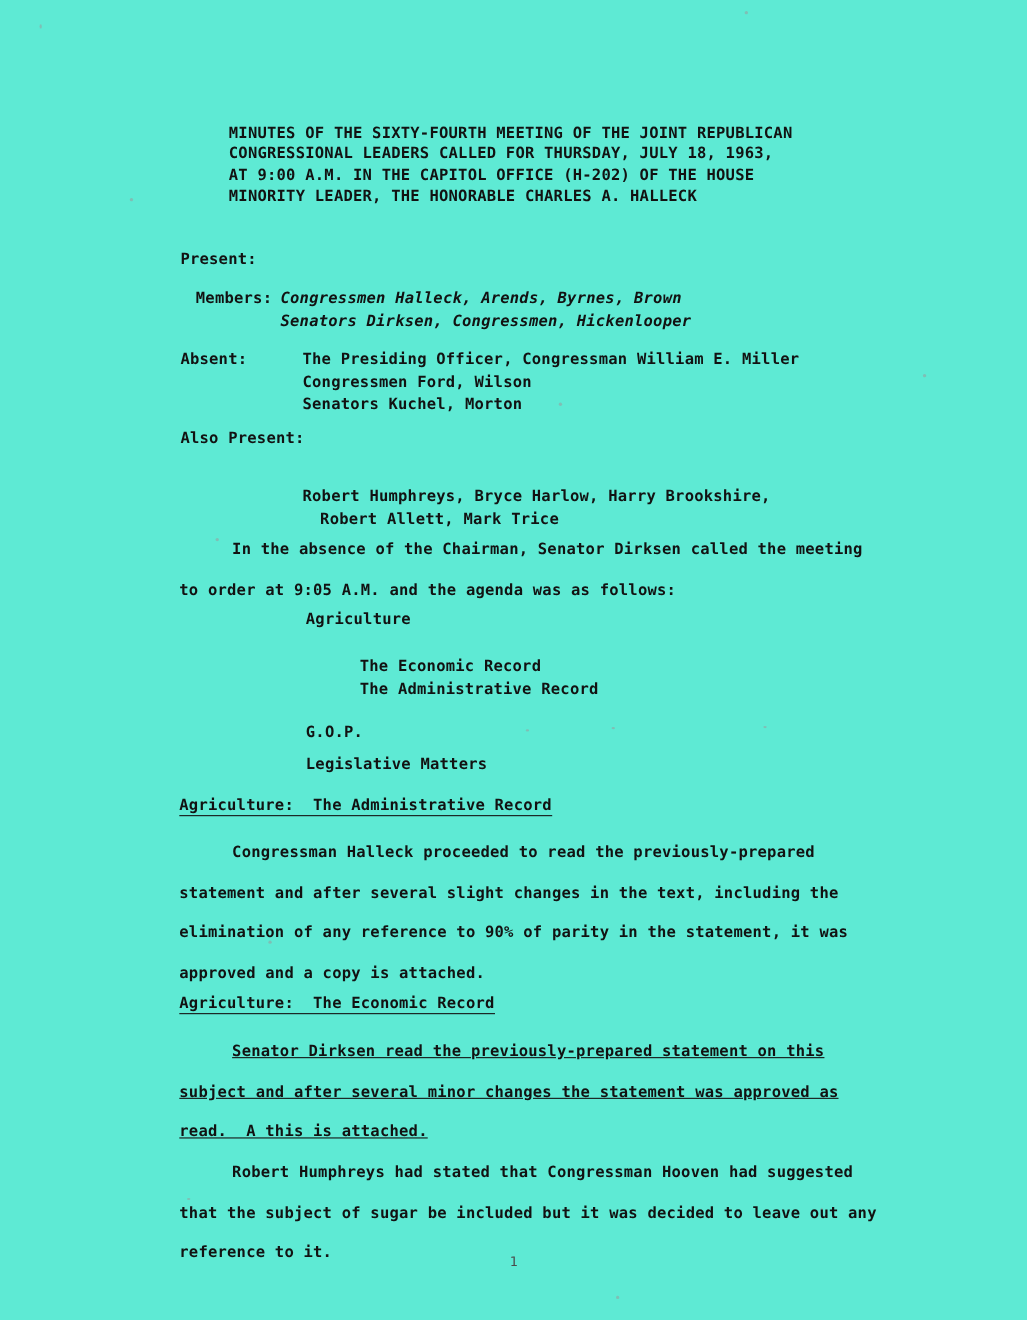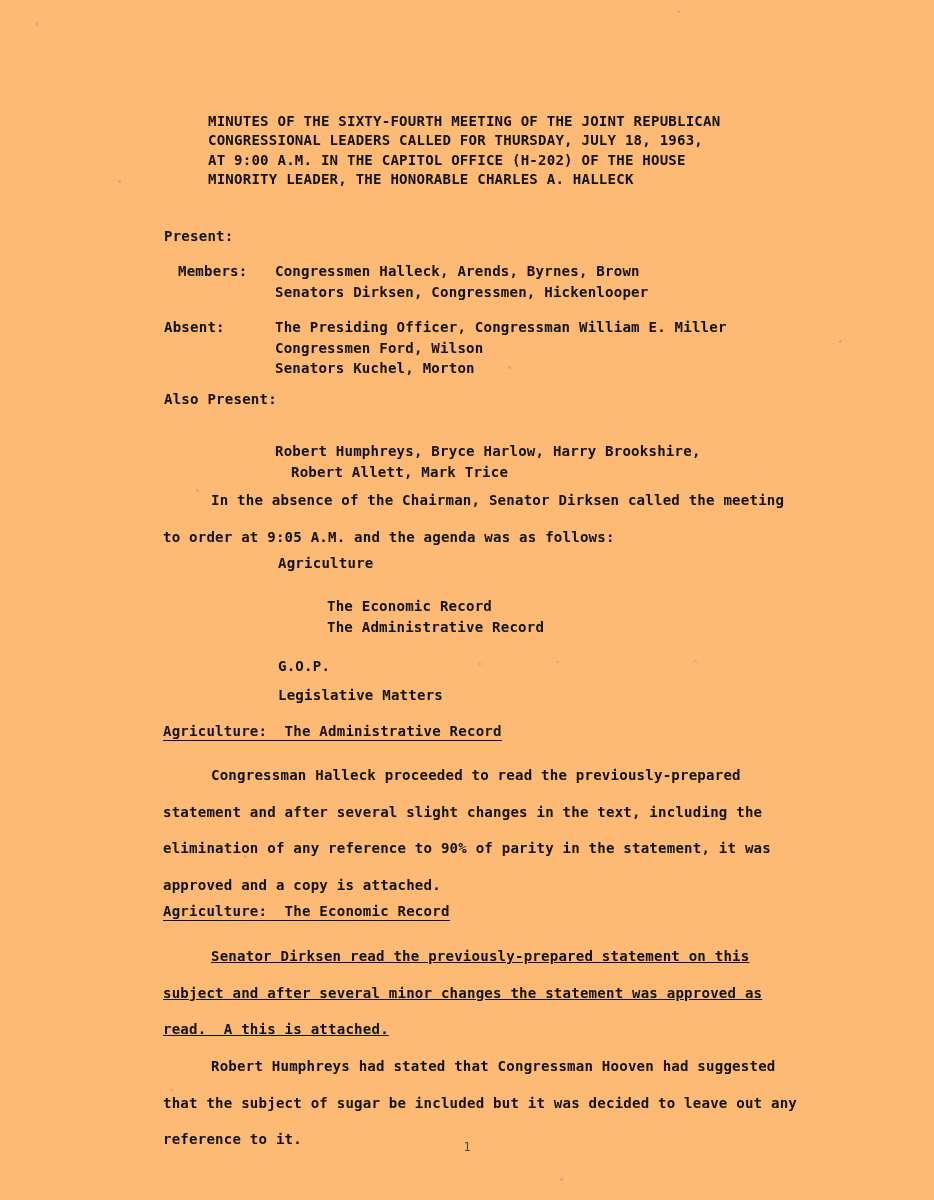--- a/index.html
+++ b/index.html
@@ -15,21 +15,21 @@
     color: #141414;
     position: relative;
     overflow: hidden;
     -webkit-font-smoothing: none;
   }
 
   
   .page {
     position: absolute;
     inset: 0;
-    background: #fdba74;
+    background: #5eead4;
   }
 
   
   .speck {
     position: absolute;
     background: #9a9a9a;
     border-radius: 50%;
     opacity: .55;
   }
 
@@ -70,21 +70,21 @@
   }
   .roster .key {
     position: absolute;
     left: 0;
     top: 0;
   }
   .roster .val {
     display: block;
   }
   .roster-members { left: 178px; top: 261px; }
-  .roster-members .val { margin-left: 97px; }
+  .roster-members .val { margin-left: 77px; font-style: italic; }
   .roster-absent  { left: 164px; top: 317px; }
   .roster-absent  .val { margin-left: 111px; }
 
   .alsopres-names {
     position: absolute;
     left: 275px;
     top: 441px;
     line-height: 20.6px;
   }
   .alsopres-names .val { display: block; }

